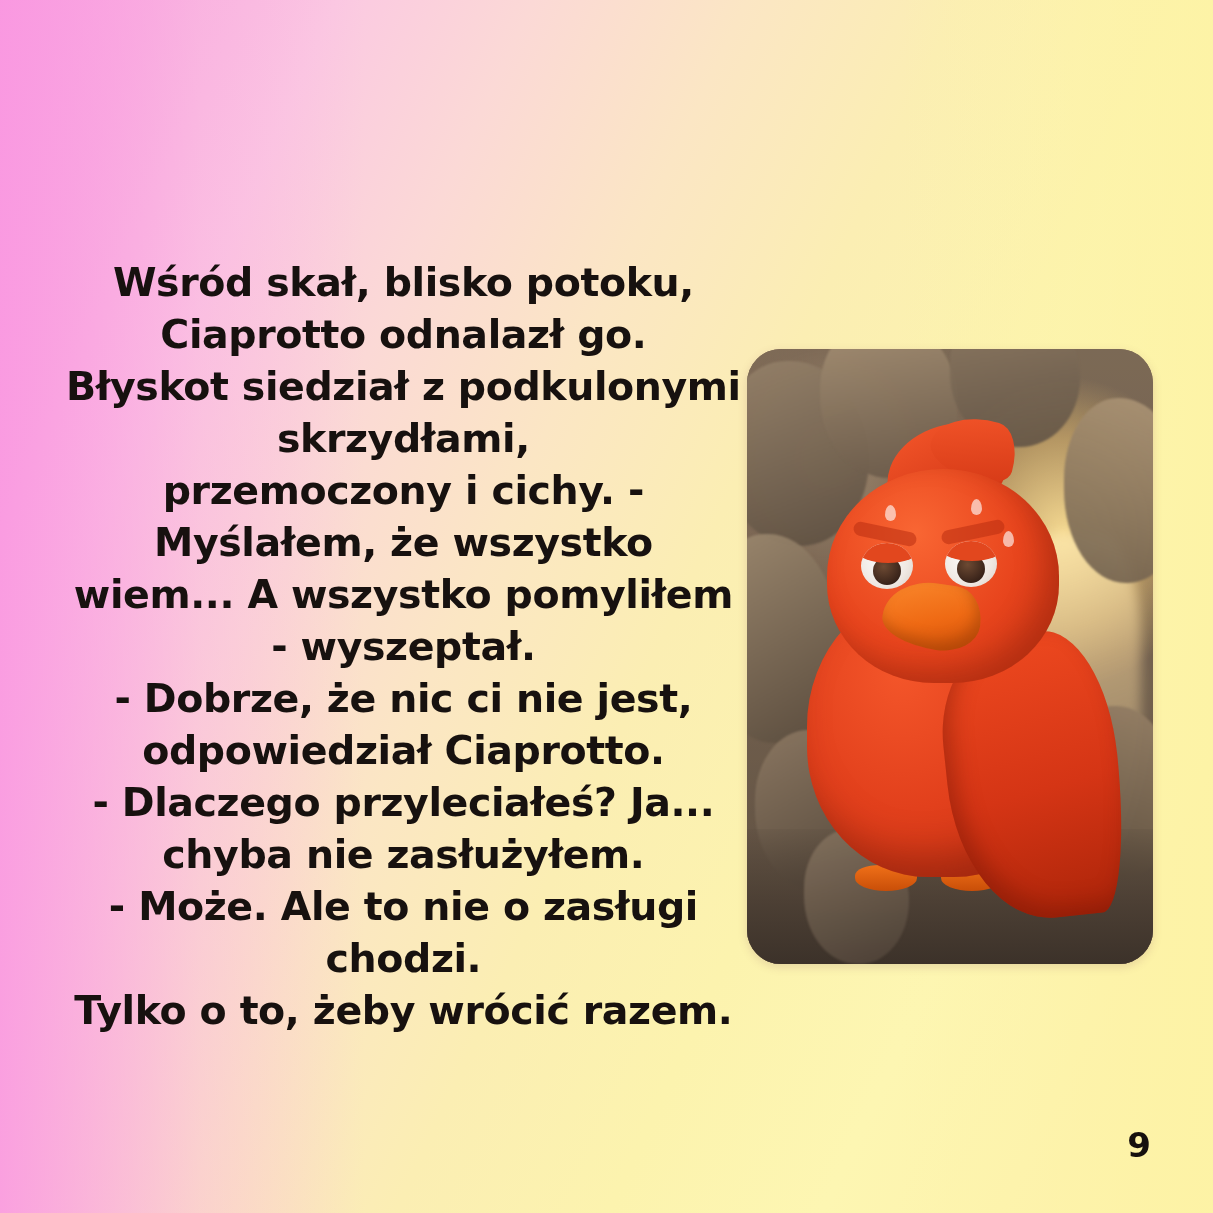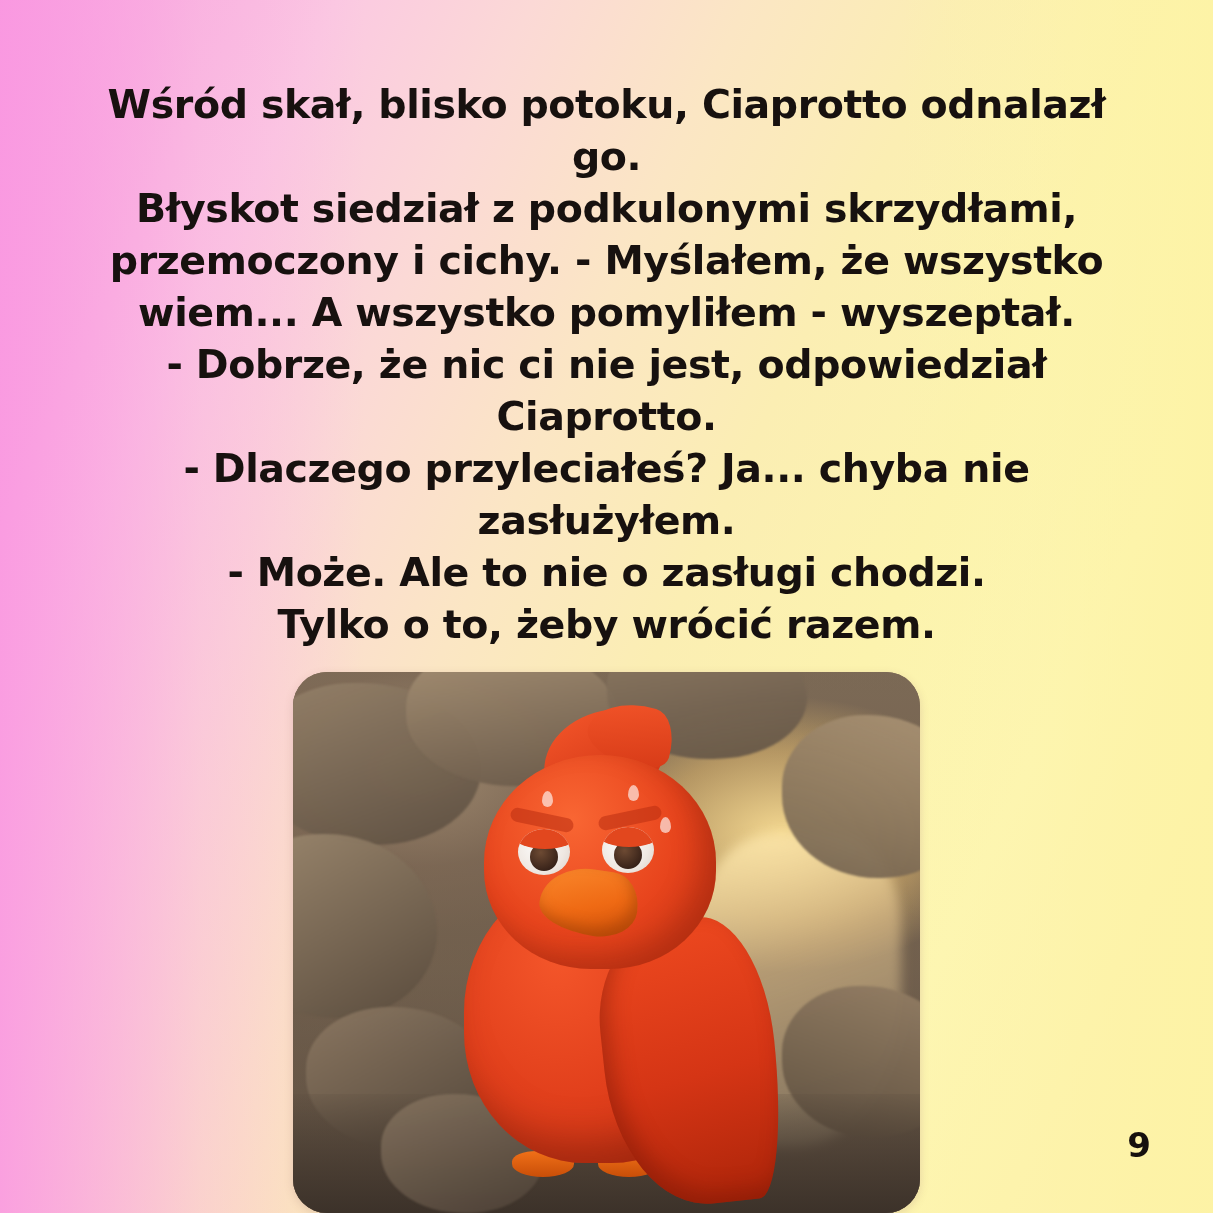--- a/index.html
+++ b/index.html
@@ -51,21 +51,21 @@
   }
 
   .content {
     position: relative;
     z-index: 2;
     width: 100%;
     height: 100%;
     box-sizing: border-box;
     padding: 78px 60px 0 60px;
     display: flex;
-    flex-direction: column;
+    flex-direction: row;
     align-items: center;
   }
 
   .story-text {
     width: 1060px;
     text-align: center;
     color: #17110f;
     font-family: "DejaVu Sans", sans-serif;
     font-weight: bold;
     font-size: 39.5px;

